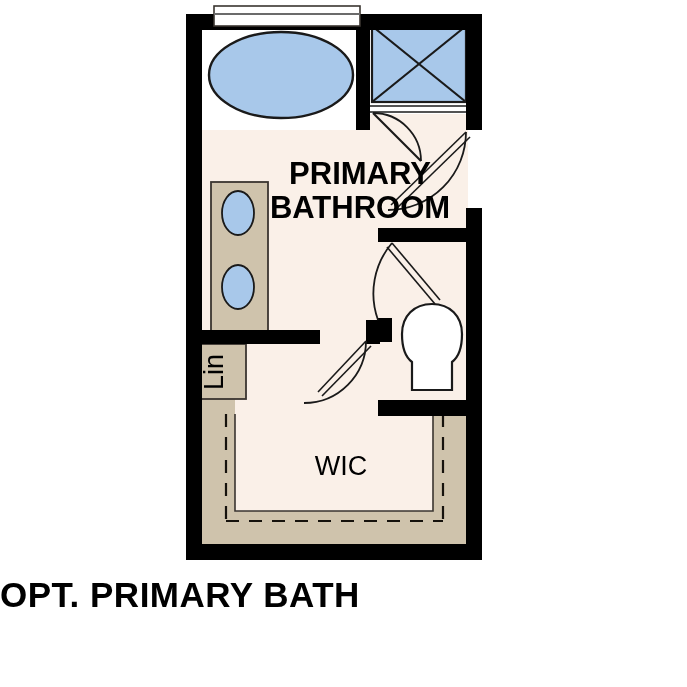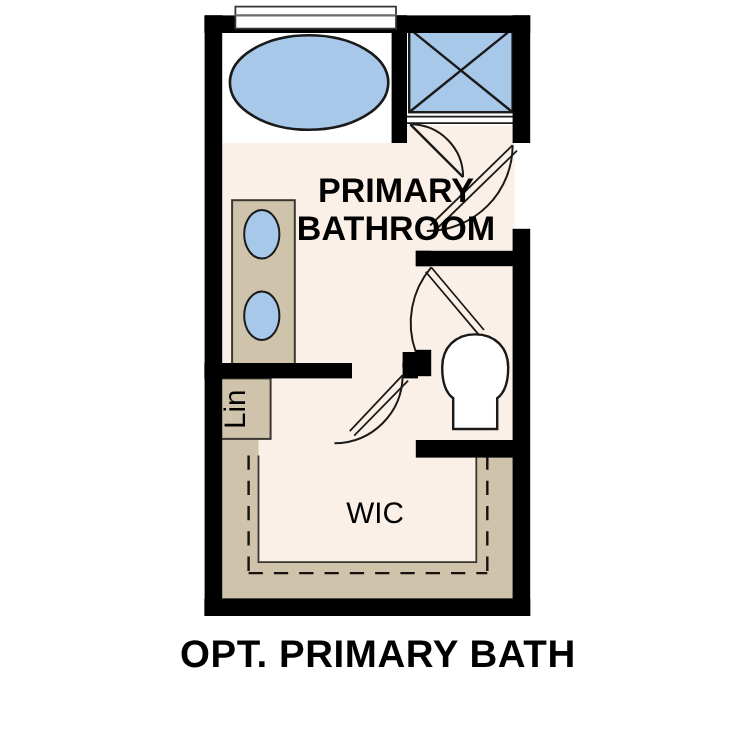--- a/index.html
+++ b/index.html
@@ -25,21 +25,20 @@
     top: 0;
     width: 687px;
     height: 687px;
     display: block;
   }
   .caption-block {
     position: absolute;
     left: 0;
     top: 575px;
     width: 687px;
-    text-align: center;
     font-family: "Liberation Sans", sans-serif;
     font-weight: bold;
     font-size: 35px;
     line-height: 40px;
     letter-spacing: 0.5px;
     color: #000000;
   }
   .caption-line { display: block; }
 </style>
 </head>

